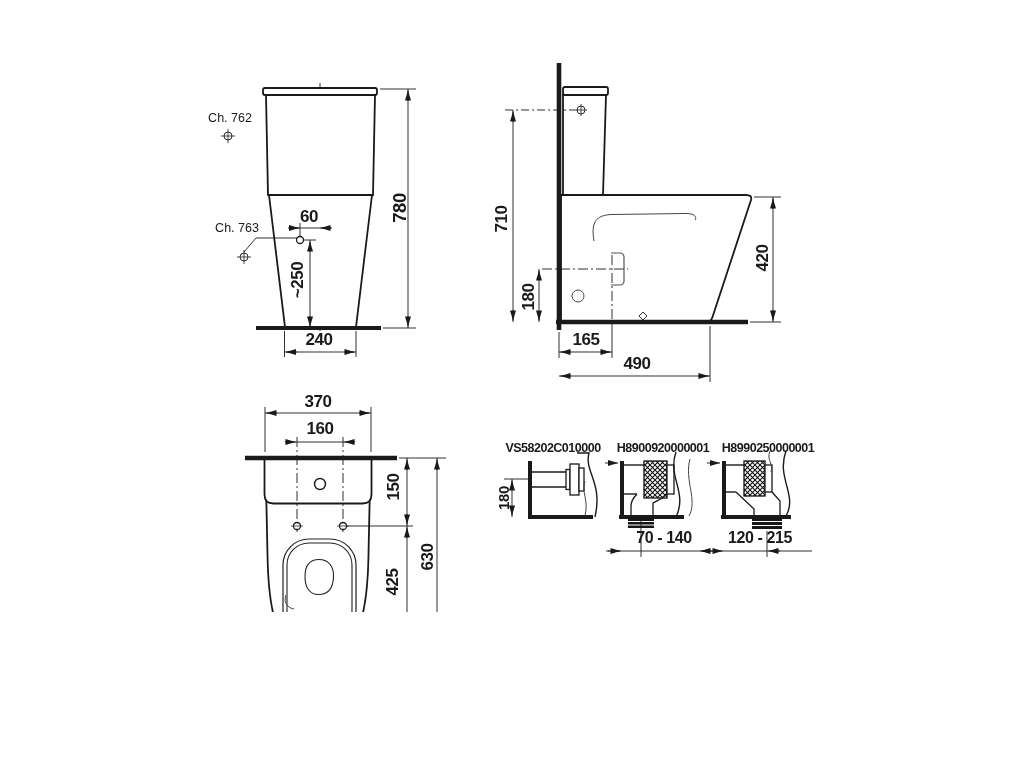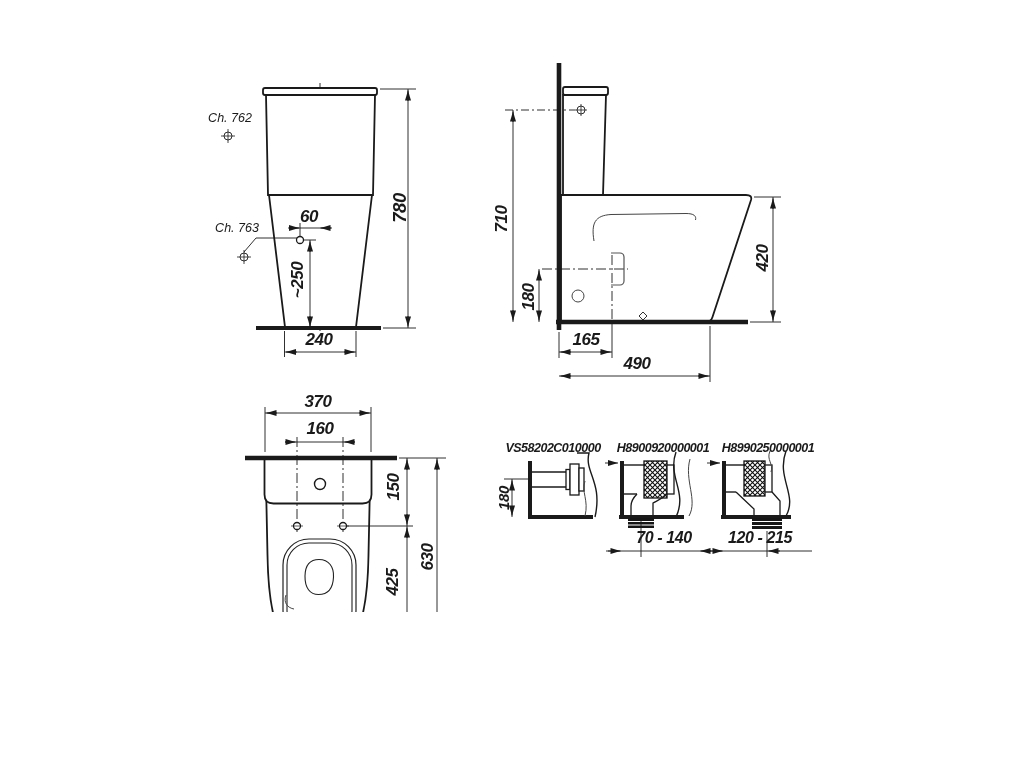--- a/index.html
+++ b/index.html
@@ -1,17 +1,17 @@
 <!DOCTYPE html>
 <html><head>
 <meta charset="utf-8">
 <style>
   html,body{margin:0;padding:0;background:#fff;}
   #screen{position:relative;width:1024px;height:612px;background:#ffffff;overflow:hidden;
-          font-family:"Liberation Sans",sans-serif;font-style:italic;}
+          font-family:"Liberation Sans",sans-serif;}
   svg{display:block;}
   .main{stroke:#1a1a1a;stroke-width:1.8;fill:#ffffff;}
   .med{stroke:#1a1a1a;stroke-width:1.3;fill:#ffffff;}
   .thin{stroke:#1a1a1a;stroke-width:0.9;fill:none;}
   .thin2{stroke:#444444;stroke-width:1;fill:none;}
   .thick{stroke:#1a1a1a;stroke-width:4.6;fill:none;}
   .thickD{stroke:#1a1a1a;stroke-width:4;fill:none;}
   .dim{font-family:"Liberation Sans",sans-serif;font-weight:bold;font-size:17px;
        fill:#1a1a1a;letter-spacing:-0.4px;}
   .dimBig{font-size:18.5px;}

